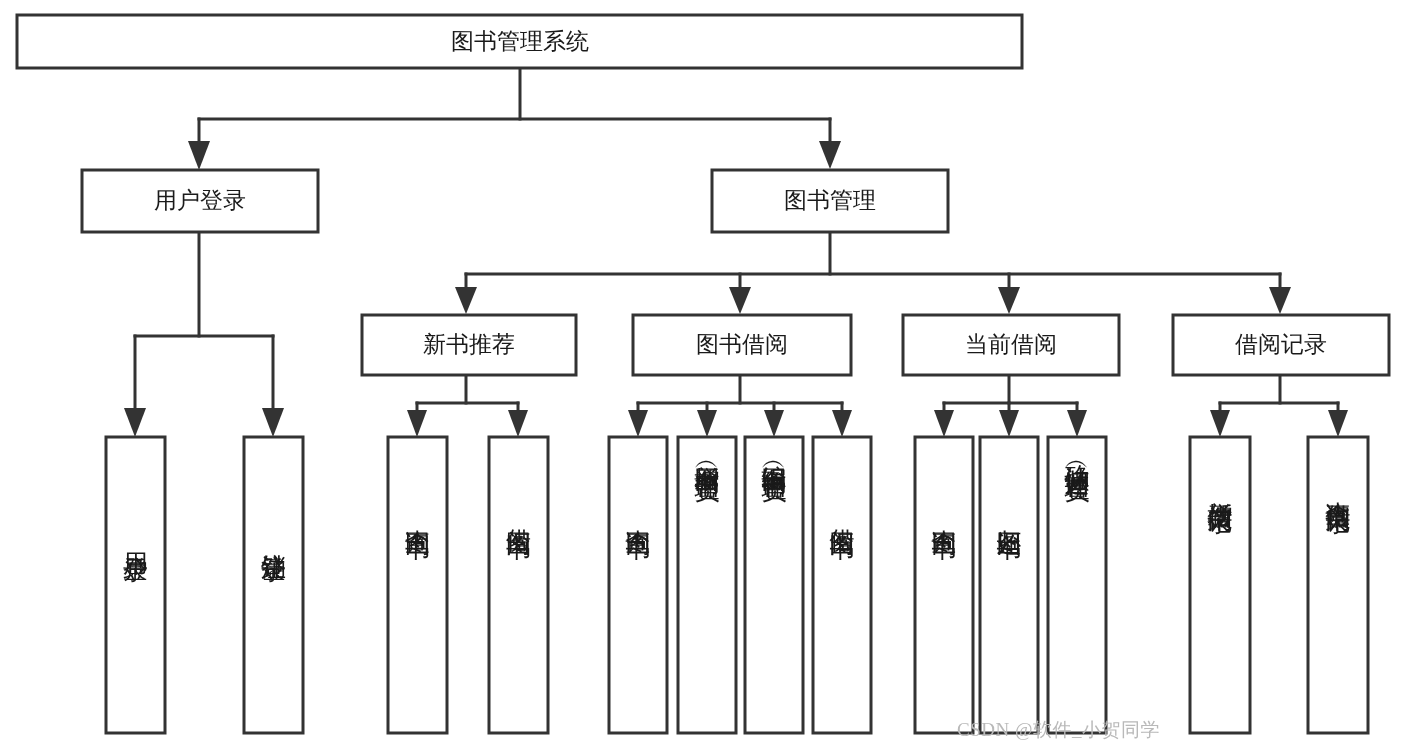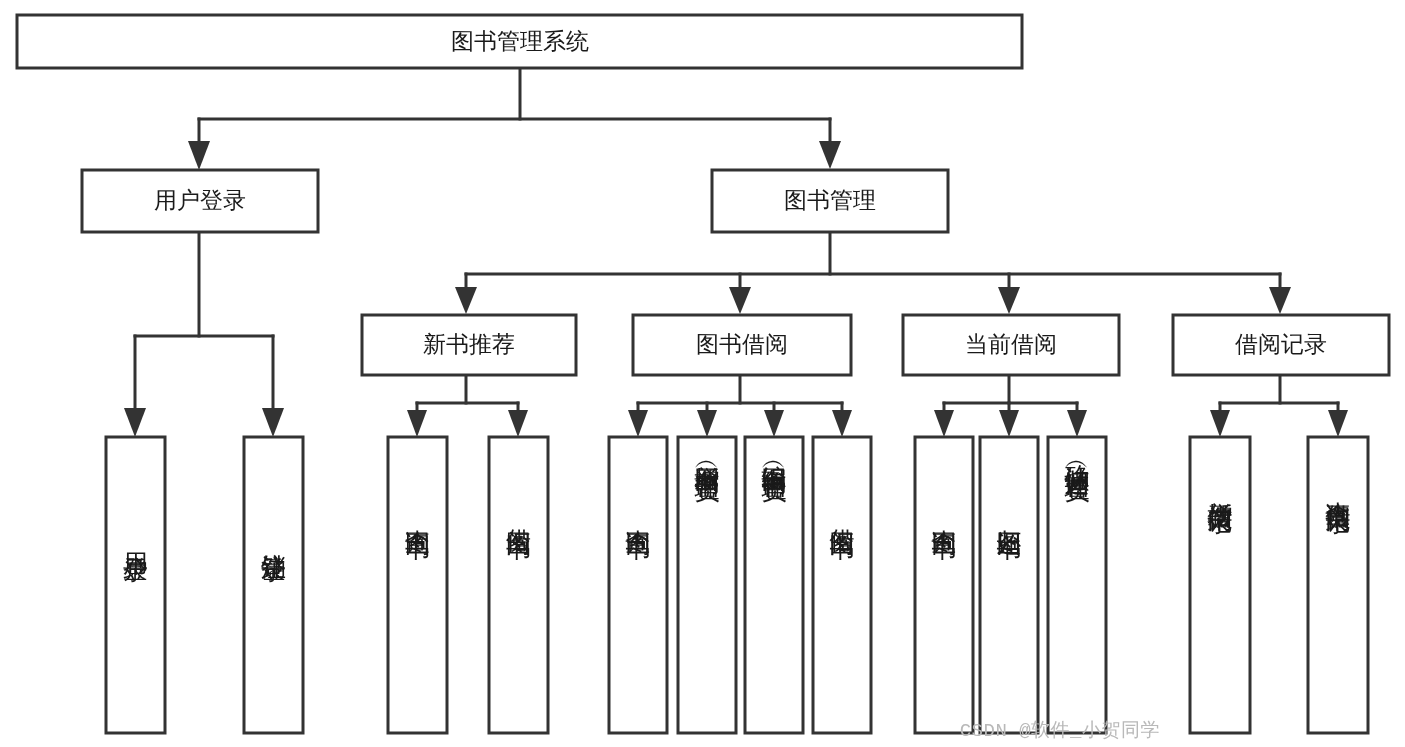--- a/index.html
+++ b/index.html
@@ -63,21 +63,21 @@
     position: absolute;
     display: flex;
     align-items: flex-start;
     justify-content: center;
     pointer-events: none;
   }
   .watermark {
     position: absolute;
     right: 8px;
     bottom: 4px;
-    font-family: Liberation Mono, monospace;
+    font-family: Liberation Serif, serif;
     font-size: 19px;
     color: #b9b9b9;
     white-space: nowrap;
     letter-spacing: 0.5px;
   }
 </style>
 </head>
 <body>
 
 <div id="diagram-root">

